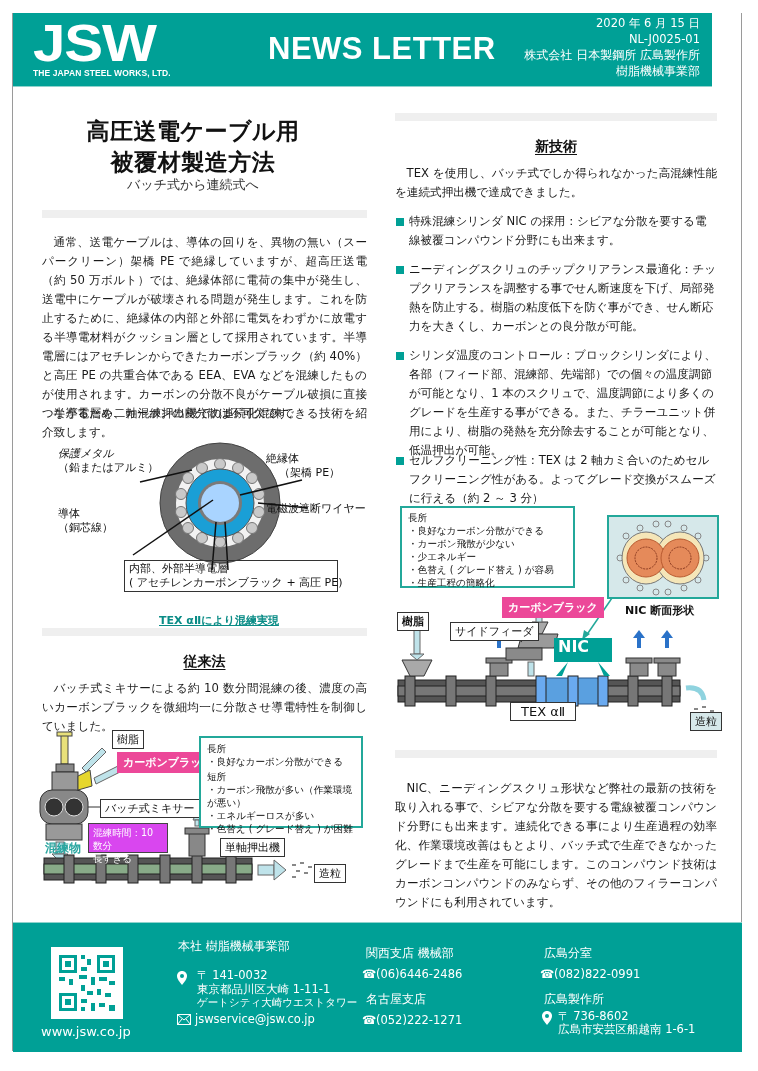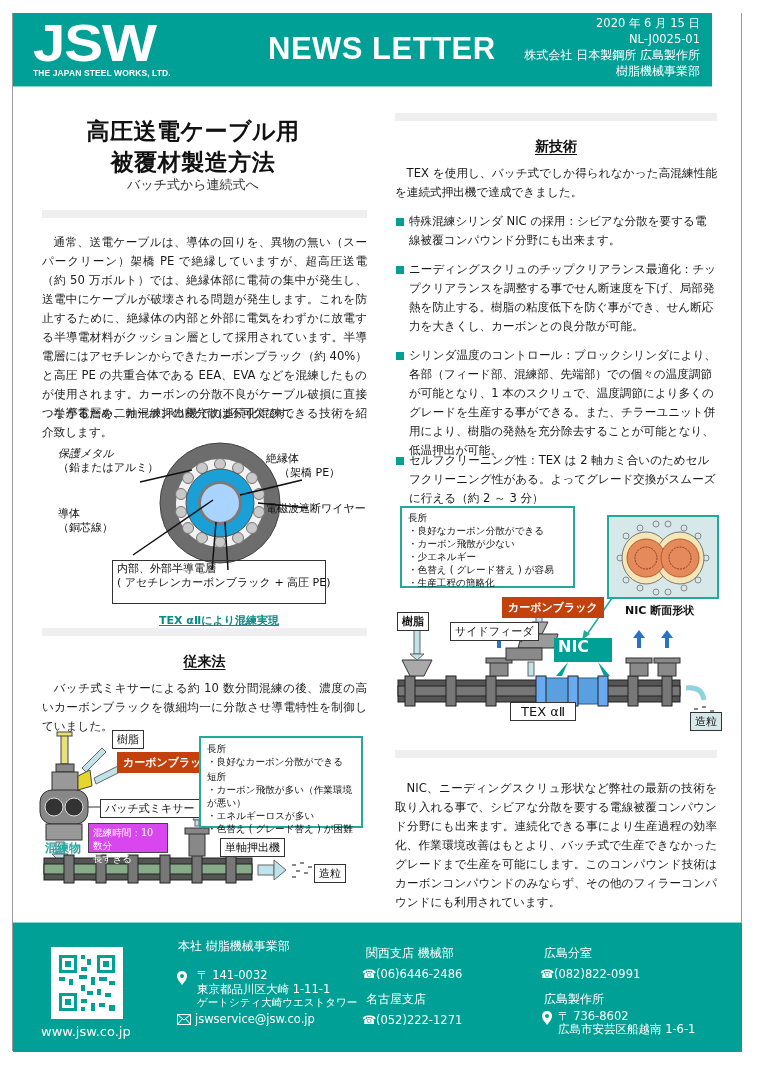--- a/index.html
+++ b/index.html
@@ -19,21 +19,21 @@
   .sec-head{position:absolute;font-weight:bold;font-size:14px;text-decoration:underline;text-underline-offset:3px;text-align:center;}
   .bullet{position:absolute;font-size:11.6px;line-height:19px;color:#1a1a1a;padding-left:14px;box-sizing:border-box;}
   .bullet .sq{position:absolute;left:1px;top:6px;width:8px;height:8px;background:#00a096;}
   .lbl{position:absolute;font-size:11px;line-height:14px;color:#111;white-space:nowrap;}
   .box-teal{position:absolute;border:2px solid #23a89a;background:#fff;box-sizing:border-box;}
   .small{font-size:9.6px;line-height:13px;}
   .footer{position:absolute;left:13px;top:922px;width:729px;height:129px;background:#00a096;color:#fff;border-top:1px solid #8fd3cd;}
   .f-text{position:absolute;font-size:11.5px;line-height:14px;white-space:nowrap;}
   .f-head{font-size:12px;}
   .tag{position:absolute;border:1px solid #333;background:#fff;font-size:11px;padding:1px 4px;white-space:nowrap;}
-  .tag-dark{position:absolute;background:#c2410c;color:#fff;font-weight:bold;font-size:11px;padding:3px 6px;white-space:nowrap;}
+  .tag-dark{position:absolute;background:#ec4899;color:#fff;font-weight:bold;font-size:11px;padding:3px 6px;white-space:nowrap;}
 </style>
 </head>
 <body>
 
 <div class="frame"></div>
 
 <div class="header">
   <div class="logo">
     <div class="logo-main">JSW</div>
     <div class="logo-sub">THE JAPAN STEEL WORKS, LTD.</div>
@@ -89,21 +89,21 @@
       <line x1="188" y1="130" x2="185" y2="82"></line>
     </g>
   </svg>
   <div class="lbl" style="left:58px;top:447px;font-style:italic;">保護メタル</div>
   <div class="lbl" style="left:58px;top:461px;">（鉛またはアルミ）</div>
   <div class="lbl" style="left:266px;top:452px;">絶縁体</div>
   <div class="lbl" style="left:262px;top:466px;margin-left:17px;">（架橋 PE）</div>
   <div class="lbl" style="left:266px;top:502px;">電磁波遮断ワイヤー</div>
   <div class="lbl" style="left:58px;top:507px;">導体</div>
   <div class="lbl" style="left:58px;top:521px;">（銅芯線）</div>
-  <div style="position:absolute;left:112px;top:560px;width:214px;height:44px;border:1px solid #333;box-sizing:border-box;padding:1px 4px;">
+  <div style="position:absolute;left:124px;top:560px;width:214px;height:32px;border:1px solid #333;box-sizing:border-box;padding:1px 4px;">
     <div class="lbl" style="position:static;">内部、外部半導電層</div>
     <div class="lbl" style="position:static;">( アセチレンカーボンブラック + 高圧 PE)</div>
   </div>
   <div class="lbl" style="left:159px;top:594px;color:#0a8c86;font-weight:bold;text-decoration:underline;margin-top:20px;">TEX αⅡにより混練実現</div>
 </div>
 
 <div class="gray-bar" style="left:42px;top:628px;width:325px;"></div>
 
 <div class="sec-head" style="left:42px;top:653px;width:325px;">従来法</div>
 <div class="para" style="left:42px;top:679px;width:325px;text-indent:1em;">バッチ式ミキサーによる約 10 数分間混練の後、濃度の高いカーボンブラックを微細均一に分散させ導電特性を制御していました。</div>

